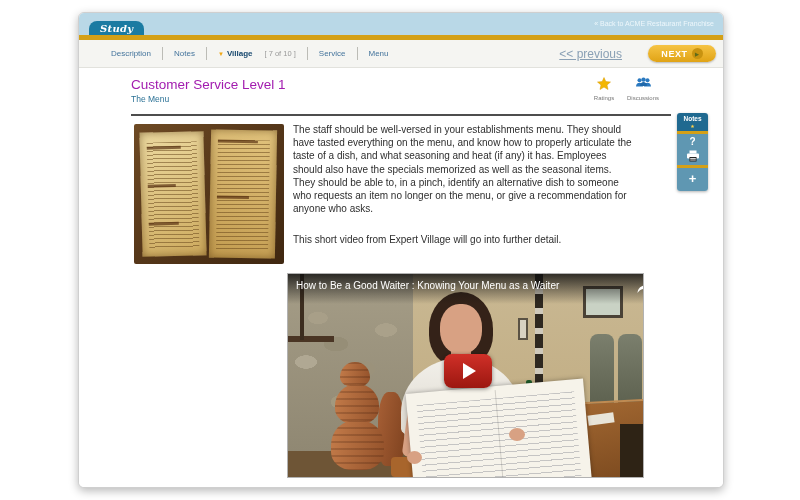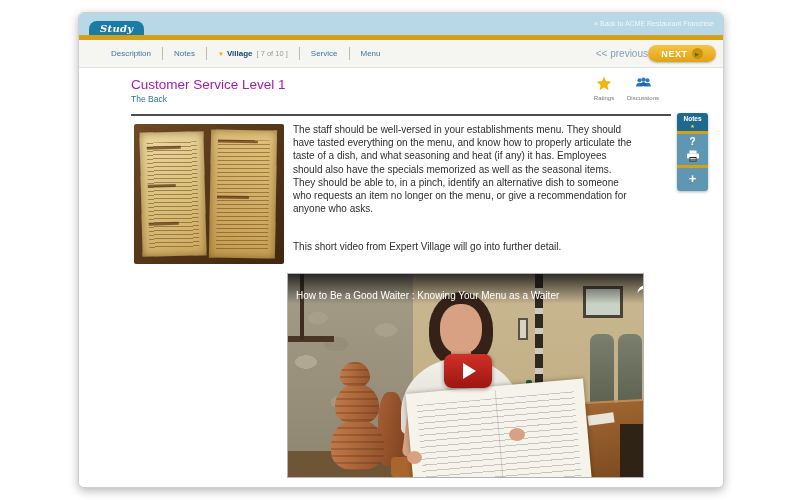--- a/index.html
+++ b/index.html
@@ -14,23 +14,23 @@
     border-radius:8px 8px 0 0; font:italic bold 10px "DejaVu Serif", serif; letter-spacing:.3px; cursor:pointer; }
   .back-link { position:absolute; right:9px; top:7px; font-size:7px; color:#eef7fb; cursor:pointer; }
   .gold-bar { height:5px; background:#d4a017; }
 
   
   .tabbar { height:28px; background:#f5f5f2; border-bottom:1px solid #e2e2dd; display:flex; align-items:center; padding:0 7px 0 21px; }
   .tab { font-size:8px; color:#44749c; padding:0 11px; cursor:pointer; white-space:nowrap; }
   .tab-sep { width:1px; height:13px; background:#bcbcb6; }
   .tab.active { color:#17486e; font-weight:bold; }
   .tab.active .marker { color:#f0a818; font-size:6px; margin-right:3px; }
-  .tab.active .progress { color:#999; font-weight:normal; font-size:7.5px; margin-left:4px;text-align:right; }
+  .tab.active .progress { color:#999; font-weight:normal; font-size:7.5px; margin-left:12px;text-align:right; }
   .spacer { flex:1; }
-  .prev-link { font-size:10px; color:#8aa0b5; margin-right:0; cursor:pointer; }
+  .prev-link { font-size:12px; color:#8aa0b5; margin-right:26px; cursor:pointer;text-decoration:underline; }
   .next-btn { width:68px; height:17px; border-radius:9px; background:linear-gradient(#f6c444,#e0a315);
     display:flex; align-items:center; justify-content:center; gap:4px; color:#fff; font-weight:bold; font-size:9px;
     letter-spacing:.6px; box-shadow:0 1px 2px rgba(0,0,0,.25); cursor:pointer; border:none; }
   .next-arrow-circle { width:11px; height:11px; border-radius:50%; background:#c89310; display:flex; align-items:center; justify-content:center;
     font-size:5px; color:#5e6b1a; }
 
   
   .content { position:relative; height:424px; background:#fff; }
   .page-title { position:absolute; left:52px; top:9px; color:#a21caf; font-size:13.5px; font-weight:normal; }
   .page-subtitle { position:absolute; left:52px; top:26px; color:#2c7296; font-size:8.5px; }
@@ -59,21 +59,21 @@
     background:linear-gradient(160deg,#ecd9a0,#cdaa5e); }
   .menu-page.right { left:76px; top:6px; width:66px; height:128px; transform:rotate(1deg);
     background:linear-gradient(200deg,#e2c47e,#c29b4f); }
   .menu-lines { position:absolute; left:7px; right:7px; top:10px; bottom:8px;
     background:repeating-linear-gradient(to bottom, rgba(96,62,20,.5) 0 1px, transparent 1px 4px); }
   .menu-heading { position:absolute; left:7px; width:34px; height:3px; background:rgba(80,40,10,.65); }
 
   
   .article { position:absolute; left:214px; top:55px; width:340px; font-size:10px; line-height:1.32; color:#2e2e2e; }
   .article p { margin:0 0 10px; }
-  .article p.p-last { margin-top:25px; }
+  .article p.p-last { margin-top:18px; }
 
   
   .video { position:absolute; left:209px; top:206px; width:355px; height:203px; overflow:hidden; cursor:pointer;
     background:linear-gradient(#c9b893 0%, #c2ae84 68%, #8a6f4a 100%); box-shadow:0 0 0 1px rgba(0,0,0,.3); }
   .video * { position:absolute; }
   .stone-wall { left:0; top:0; width:125px; height:100%;
     background:
       radial-gradient(ellipse 18px 11px at 18px 88px, #b0a893 60%, transparent 62%),
       radial-gradient(ellipse 20px 12px at 48px 70px, #968e77 60%, transparent 62%),
       radial-gradient(ellipse 16px 10px at 30px 44px, #a89f88 60%, transparent 62%),
@@ -117,21 +117,21 @@
     background:repeating-linear-gradient(to bottom, rgba(70,75,95,.28) 0 1px, transparent 1px 6px); }
   .sheet-fold { left:50%; top:4px; bottom:4px; width:1px; background:rgba(0,0,0,.15); }
   .hand { background:#d8a183; border-radius:50%; }
   .hand-l { left:119px; top:177px; width:15px; height:13px; }
   .hand-r { left:221px; top:154px; width:16px; height:13px; }
   .play-btn { left:156px; top:80px; width:48px; height:34px; border-radius:8px;
     background:linear-gradient(#d03028,#9c1710); box-shadow:0 1px 4px rgba(0,0,0,.45);
     display:flex; align-items:center; justify-content:center; }
   .play-tri { position:static; width:0; height:0; border-left:13px solid #fff; border-top:8px solid transparent; border-bottom:8px solid transparent; margin-left:3px; }
   .vid-titlebar { left:0; top:0; right:0; height:30px; background:linear-gradient(rgba(15,15,15,.82), rgba(15,15,15,0));
-    color:#fff; font-size:10px; padding:16px 8px 0; white-space:nowrap; }
+    color:#fff; font-size:10px; padding:6px 8px 0; white-space:nowrap; }
   .vid-share { right:8px; top:6px; cursor:pointer; line-height:0; }
 </style>
 </head>
 <body>
 
 <div class="app-window">
 
   <div class="header-band">
     <div class="brand-tab">Study</div>
     <div class="back-link">« Back to ACME Restaurant Franchise</div>
@@ -155,21 +155,21 @@
     <button class="next-btn">
       <span>NEXT</span>
       <span class="next-arrow-circle">
           <span>▶</span>
         </span>
     </button>
   </div>
 
   <div class="content">
     <h1 class="page-title">Customer Service Level 1</h1>
-    <div class="page-subtitle">The Back</div>
+    <div class="page-subtitle">The Menu</div>
 
     <div class="action action-ratings">
       <svg width="14" height="13" viewBox="0 0 14 13">
         <polygon points="7,0.5 8.8,4.6 13.5,5 10,8 11,12.5 7,10.1 3,12.5 4,8 0.5,5 5.2,4.6" fill="#f3b600" stroke="#d89c00" stroke-width="0.5"></polygon>
       </svg>
       <div class="lbl">Ratings</div>
     </div>
     <div class="action action-discussions">
       <svg width="17" height="13" viewBox="0 0 17 13">
         <circle cx="4.5" cy="3.2" r="2" fill="#2a79c0"></circle>

